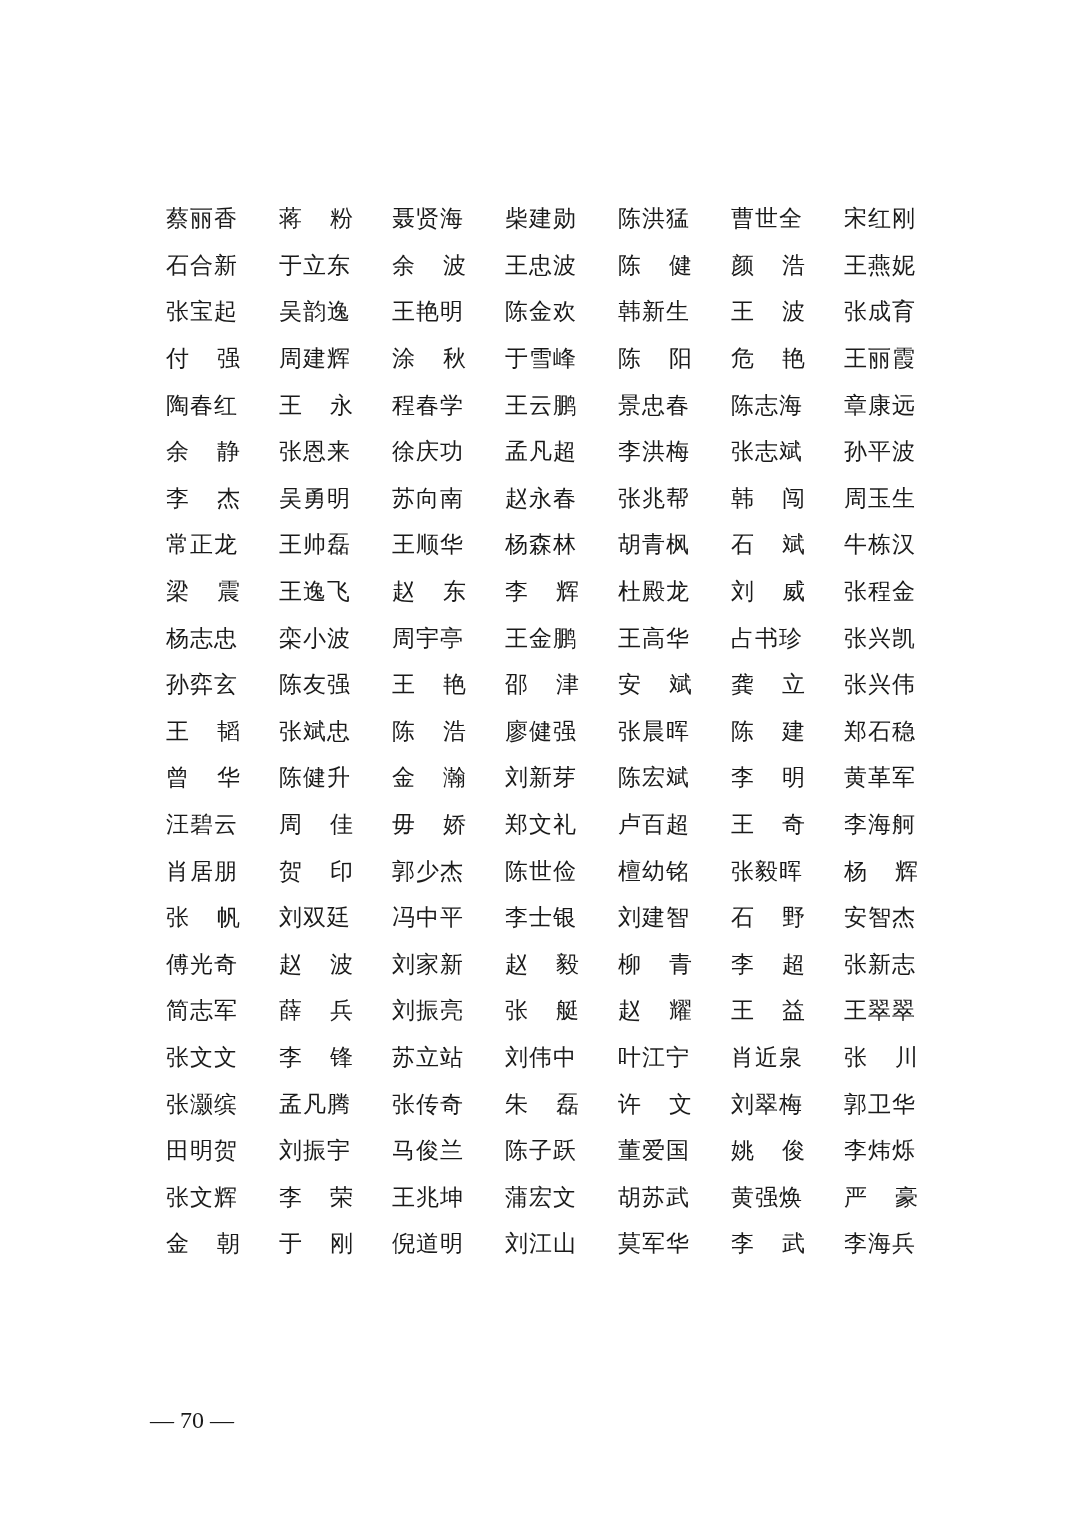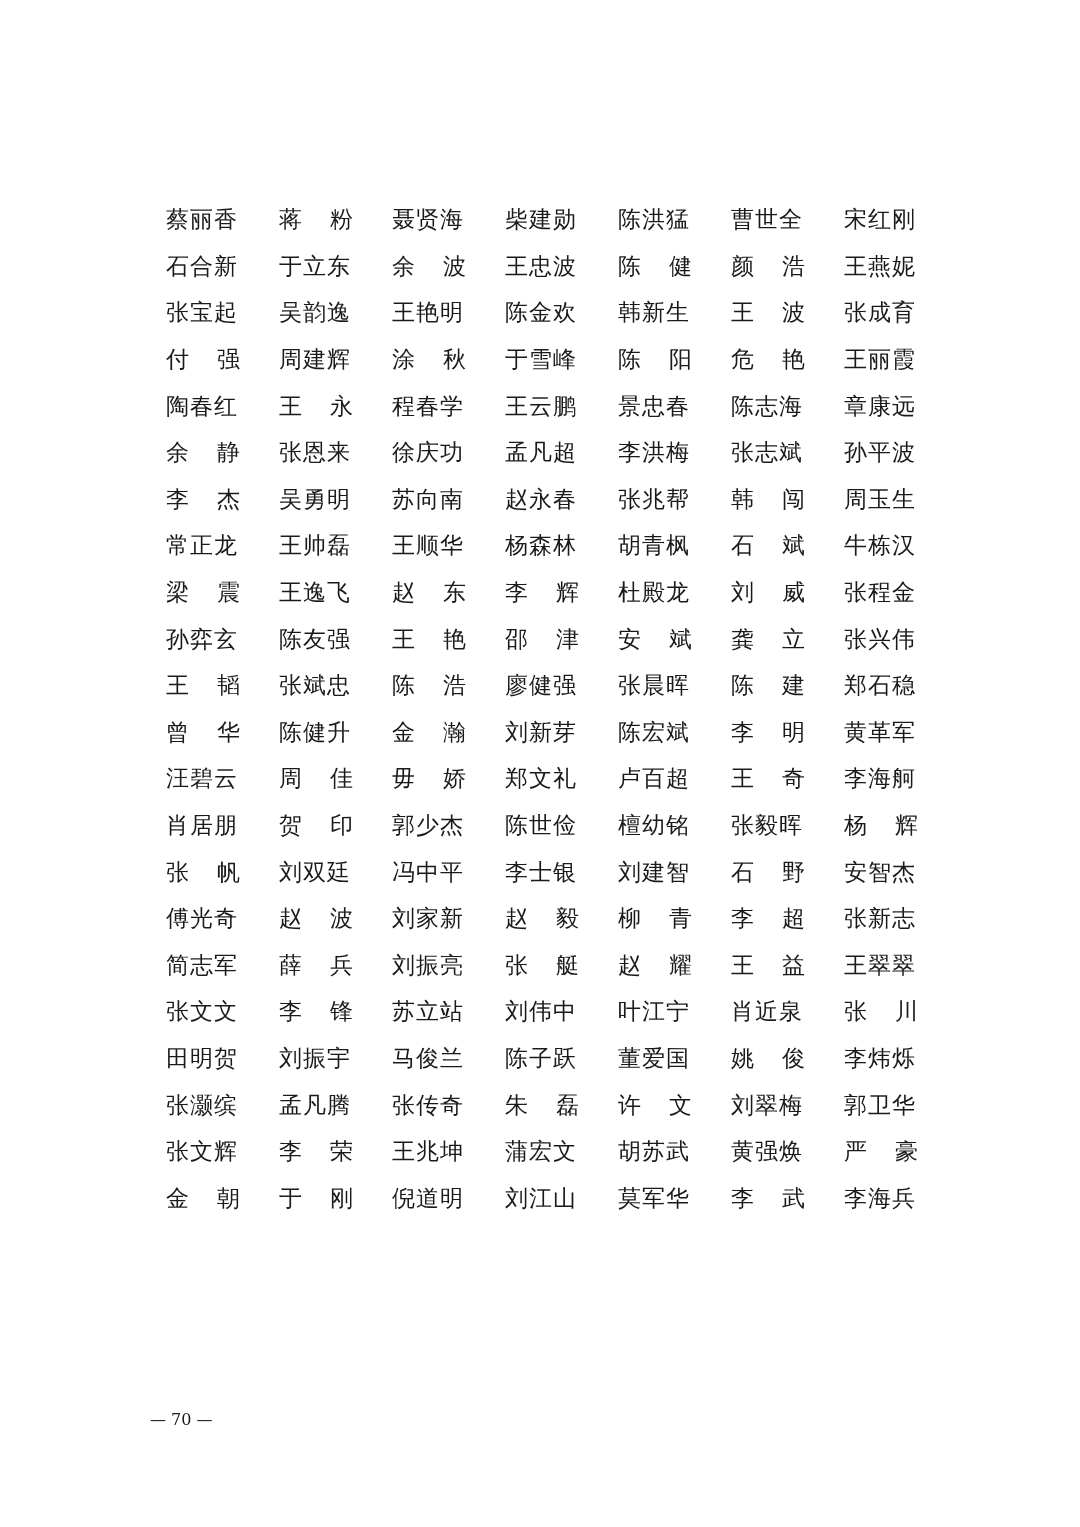--- a/index.html
+++ b/index.html
@@ -14,20 +14,21 @@
       overflow: hidden;
       font-family: "DejaVu Serif", "Liberation Serif", serif;
       color: #1a1a1a;
     }
     .page {
       position: absolute;
       left: 0; top: 0;
       width: 1063px;
       height: 1527px;
       background: #ffffff;
+      font-family: Liberation Serif, serif;
     }
     .name-grid {
       position: absolute;
       left: 166px;
       top: 196px;
       width: 760px;
     }
     .name-row {
       display: flex;
       height: 46.6px;
@@ -48,21 +49,21 @@
       flex: 0 0 75px;
       margin-right: 38px;
     }
     .name-cell .ch {
       display: inline-block;
     }
     .page-number {
       position: absolute;
       left: 150px;
       top: 1405px;
-      font-size: 16px;
+      font-size: 24px;
       line-height: 30px;
       color: #1a1a1a;
       white-space: pre;
     }
   </style>
 </head>
 <body>
 
 <div class="page">
   <div class="name-grid" id="name-grid">
@@ -195,20 +196,29 @@
           <span class="ch">辉</span>
         </div>
         <div class="name-cell">杜殿龙</div>
         <div class="name-cell two">
           <span class="ch">刘</span>
           <span class="ch">威</span>
         </div>
         <div class="name-cell">张程金</div>
       </div>
       <div class="name-row">
+        <div class="name-cell">杨志忠</div>
+        <div class="name-cell">栾小波</div>
+        <div class="name-cell">周宇亭</div>
+        <div class="name-cell">王金鹏</div>
+        <div class="name-cell">王高华</div>
+        <div class="name-cell">占书珍</div>
+        <div class="name-cell">张兴凯</div>
+      </div>
+      <div class="name-row">
         <div class="name-cell">孙弈玄</div>
         <div class="name-cell">陈友强</div>
         <div class="name-cell two">
           <span class="ch">王</span>
           <span class="ch">艳</span>
         </div>
         <div class="name-cell two">
           <span class="ch">邵</span>
           <span class="ch">津</span>
         </div>
@@ -355,49 +365,49 @@
           <span class="ch">锋</span>
         </div>
         <div class="name-cell">苏立站</div>
         <div class="name-cell">刘伟中</div>
         <div class="name-cell">叶江宁</div>
         <div class="name-cell">肖近泉</div>
         <div class="name-cell two">
           <span class="ch">张</span>
           <span class="ch">川</span>
         </div>
+      </div>
+      <div class="name-row">
+        <div class="name-cell">张灏缤</div>
+        <div class="name-cell">孟凡腾</div>
+        <div class="name-cell">张传奇</div>
+        <div class="name-cell two">
+          <span class="ch">朱</span>
+          <span class="ch">磊</span>
+        </div>
+        <div class="name-cell two">
+          <span class="ch">许</span>
+          <span class="ch">文</span>
+        </div>
+        <div class="name-cell">刘翠梅</div>
+        <div class="name-cell">郭卫华</div>
       </div>
       <div class="name-row">
         <div class="name-cell">田明贺</div>
         <div class="name-cell">刘振宇</div>
         <div class="name-cell">马俊兰</div>
         <div class="name-cell">陈子跃</div>
         <div class="name-cell">董爱国</div>
         <div class="name-cell two">
           <span class="ch">姚</span>
           <span class="ch">俊</span>
         </div>
         <div class="name-cell">李炜烁</div>
       </div>
       <div class="name-row">
-        <div class="name-cell">张灏缤</div>
-        <div class="name-cell">孟凡腾</div>
-        <div class="name-cell">张传奇</div>
-        <div class="name-cell two">
-          <span class="ch">朱</span>
-          <span class="ch">磊</span>
-        </div>
-        <div class="name-cell two">
-          <span class="ch">许</span>
-          <span class="ch">文</span>
-        </div>
-        <div class="name-cell">刘翠梅</div>
-        <div class="name-cell">郭卫华</div>
-      </div>
-      <div class="name-row">
         <div class="name-cell">张文辉</div>
         <div class="name-cell two">
           <span class="ch">李</span>
           <span class="ch">荣</span>
         </div>
         <div class="name-cell">王兆坤</div>
         <div class="name-cell">蒲宏文</div>
         <div class="name-cell">胡苏武</div>
         <div class="name-cell">黄强焕</div>
         <div class="name-cell two">

